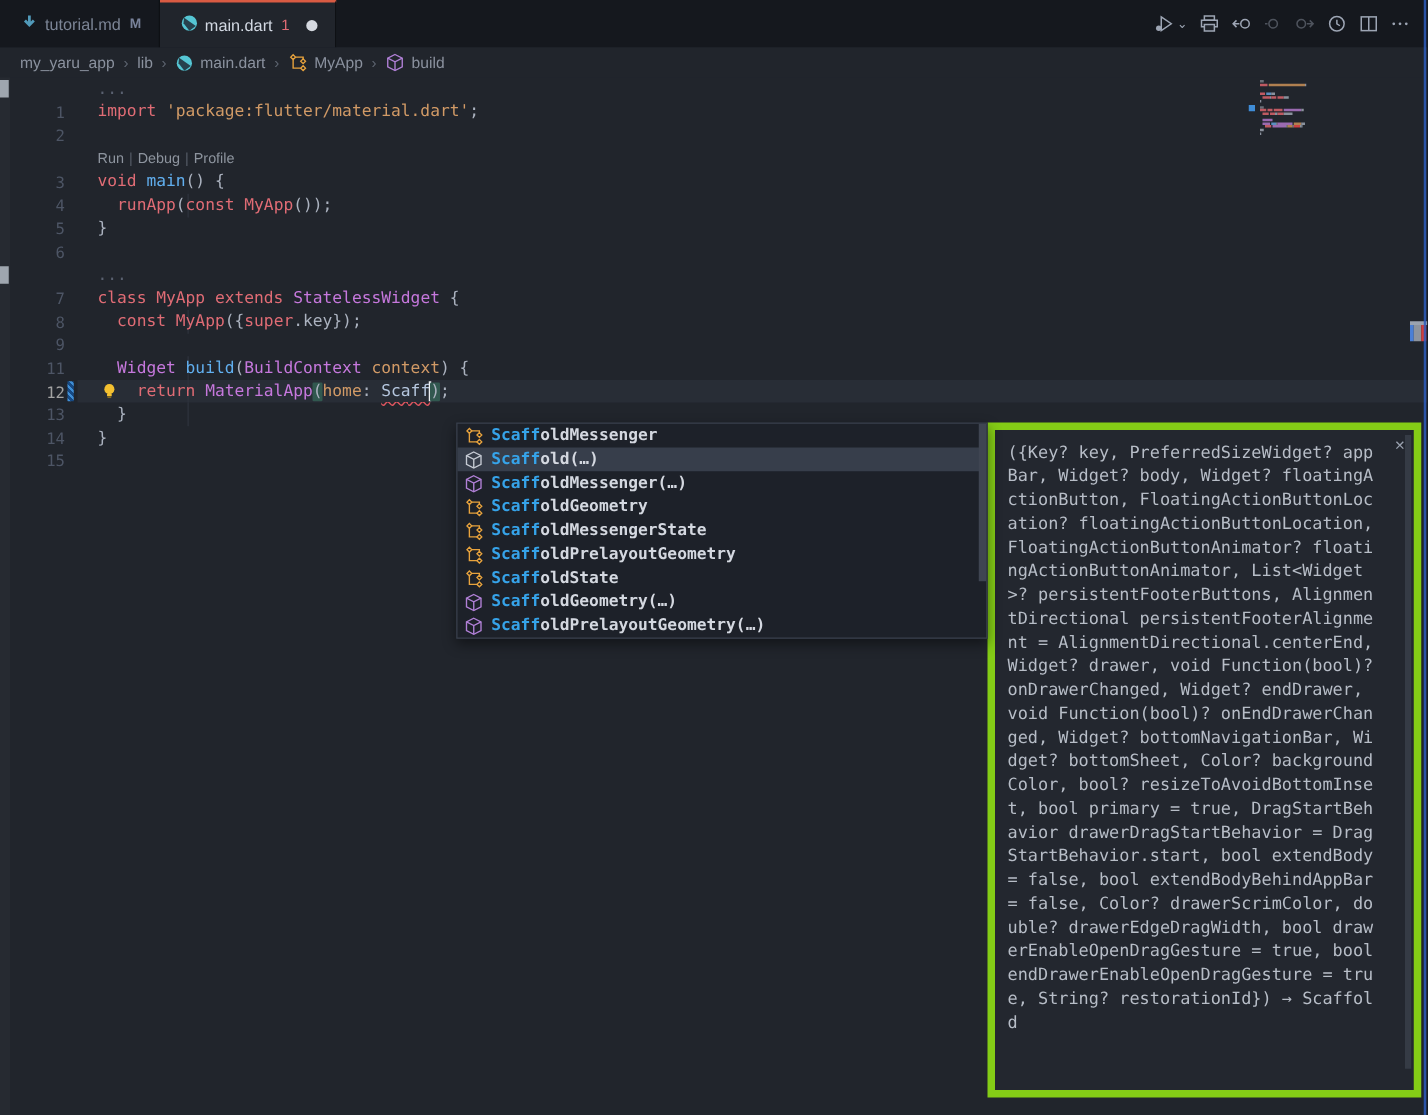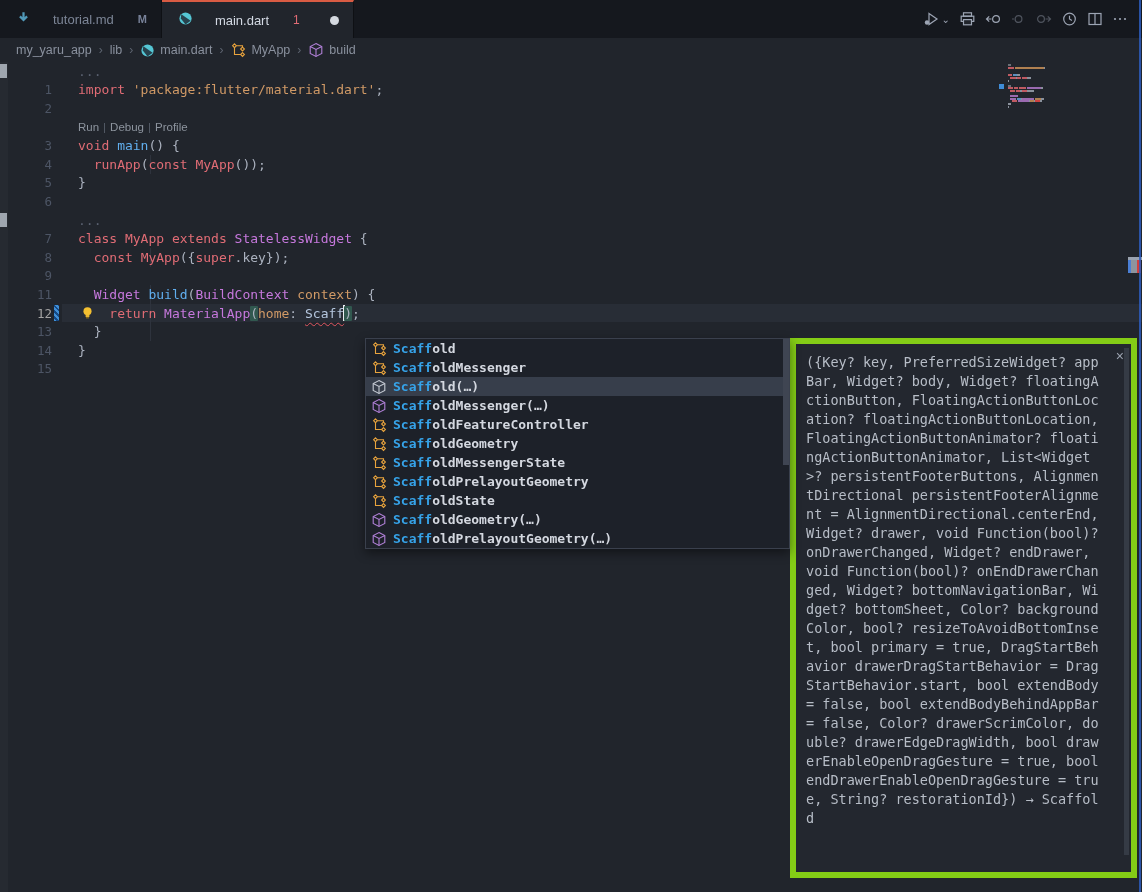--- a/index.html
+++ b/index.html
@@ -3,21 +3,21 @@
 <meta charset="utf-8">
 <style>
   * { margin:0; padding:0; box-sizing:border-box; }
   html,body { background:#15181e; }
   .app { position:relative; width:1142px; height:892px; overflow:hidden;
          background:#21252c; font-family:"Liberation Sans", sans-serif; }
 
   
   .tabbar { position:absolute; left:0; top:0; width:1142px; height:38px;
             background:#15181e; display:flex; align-items:stretch; }
-  .tab { display:flex; align-items:center; gap:22px; padding:0 14px 0 16px;
+  .tab { display:flex; align-items:center; gap:5px; padding:0 14px 0 16px;
          font-size:13px; position:relative; cursor:pointer; border-right:1px solid #0e1014; }
   .tab.inactive { color:#7c8596; background:#15181e; }
   .tab.active { color:#d3d9e3; background:#21252c; border-top:2px solid #d95b43; }
   .tab .badge-m { color:#78829a; font-size:11px; font-weight:bold; margin-left:2px; }
   .tab .badge-err { color:#e06c75; font-size:12px; margin-left:2px; }
   .tab .dirty-dot { width:9px; height:9px; border-radius:50%; background:#d5d9e0; margin-left:8px; }
   .tab-actions { margin-left:auto; display:flex; align-items:center; gap:9px; padding-right:14px; }
   .act { display:flex; align-items:center; cursor:pointer; color:#9da5b4; }
   .act.disabled { opacity:.42; }
   .act svg { display:block; }
@@ -407,104 +407,82 @@
   <div class="popup" id="popup">
       <div class="popup-row">
         <span style="display: flex;">
           <svg width="16" height="16" viewBox="0 0 16 16" fill="none" stroke="#e8a33d" stroke-width="1.1">
             <path d="M4.5 1.8L6.4 3.7 4.5 5.6 2.6 3.7z"></path>
             <path d="M12.5 5.1L14.4 7 12.5 8.9 10.6 7z"></path>
             <path d="M12.5 10.6L14.4 12.5 12.5 14.4 10.6 12.5z"></path>
             <path d="M4.5 5.6v6.9h6.1M6.4 3.7h6.1v1.4"></path>
           </svg>
         </span>
-        <span><span class="pfx">Scaff</span><span class="rest">old</span></span>
+        <span><span class="pfx">Scaff</span><span class="rest">oldMessenger</span></span>
+      </div>
+      <div class="popup-row selected">
+        <span style="display: flex;">
+          <svg width="16" height="16" viewBox="0 0 16 16" fill="none" stroke="#c5cad3" stroke-width="1.1">
+            <path d="M8 1.6l5.8 2.9v7L8 14.4l-5.8-2.9v-7z"></path>
+            <path d="M2.2 4.5L8 7.4l5.8-2.9M8 7.4v7"></path>
+          </svg>
+        </span>
+        <span><span class="pfx">Scaff</span><span class="rest">old(…)</span></span>
+      </div>
+      <div class="popup-row">
+        <span style="display: flex;">
+          <svg width="16" height="16" viewBox="0 0 16 16" fill="none" stroke="#b180d7" stroke-width="1.1">
+            <path d="M8 1.6l5.8 2.9v7L8 14.4l-5.8-2.9v-7z"></path>
+            <path d="M2.2 4.5L8 7.4l5.8-2.9M8 7.4v7"></path>
+          </svg>
+        </span>
+        <span><span class="pfx">Scaff</span><span class="rest">oldMessenger(…)</span></span>
       </div>
       <div class="popup-row">
         <span style="display: flex;">
           <svg width="16" height="16" viewBox="0 0 16 16" fill="none" stroke="#e8a33d" stroke-width="1.1">
             <path d="M4.5 1.8L6.4 3.7 4.5 5.6 2.6 3.7z"></path>
             <path d="M12.5 5.1L14.4 7 12.5 8.9 10.6 7z"></path>
             <path d="M12.5 10.6L14.4 12.5 12.5 14.4 10.6 12.5z"></path>
             <path d="M4.5 5.6v6.9h6.1M6.4 3.7h6.1v1.4"></path>
           </svg>
         </span>
-        <span><span class="pfx">Scaff</span><span class="rest">oldMessenger</span></span>
-      </div>
-      <div class="popup-row selected">
-        <span style="display: flex;">
-          <svg width="16" height="16" viewBox="0 0 16 16" fill="none" stroke="#c5cad3" stroke-width="1.1">
-            <path d="M8 1.6l5.8 2.9v7L8 14.4l-5.8-2.9v-7z"></path>
-            <path d="M2.2 4.5L8 7.4l5.8-2.9M8 7.4v7"></path>
-          </svg>
-        </span>
-        <span><span class="pfx">Scaff</span><span class="rest">old(…)</span></span>
-      </div>
-      <div class="popup-row">
-        <span style="display: flex;">
-          <svg width="16" height="16" viewBox="0 0 16 16" fill="none" stroke="#b180d7" stroke-width="1.1">
-            <path d="M8 1.6l5.8 2.9v7L8 14.4l-5.8-2.9v-7z"></path>
-            <path d="M2.2 4.5L8 7.4l5.8-2.9M8 7.4v7"></path>
-          </svg>
-        </span>
-        <span><span class="pfx">Scaff</span><span class="rest">oldMessenger(…)</span></span>
+        <span><span class="pfx">Scaff</span><span class="rest">oldGeometry</span></span>
       </div>
       <div class="popup-row">
         <span style="display: flex;">
           <svg width="16" height="16" viewBox="0 0 16 16" fill="none" stroke="#e8a33d" stroke-width="1.1">
             <path d="M4.5 1.8L6.4 3.7 4.5 5.6 2.6 3.7z"></path>
             <path d="M12.5 5.1L14.4 7 12.5 8.9 10.6 7z"></path>
             <path d="M12.5 10.6L14.4 12.5 12.5 14.4 10.6 12.5z"></path>
             <path d="M4.5 5.6v6.9h6.1M6.4 3.7h6.1v1.4"></path>
           </svg>
         </span>
-        <span><span class="pfx">Scaff</span><span class="rest">oldFeatureController</span></span>
+        <span><span class="pfx">Scaff</span><span class="rest">oldMessengerState</span></span>
       </div>
       <div class="popup-row">
         <span style="display: flex;">
           <svg width="16" height="16" viewBox="0 0 16 16" fill="none" stroke="#e8a33d" stroke-width="1.1">
             <path d="M4.5 1.8L6.4 3.7 4.5 5.6 2.6 3.7z"></path>
             <path d="M12.5 5.1L14.4 7 12.5 8.9 10.6 7z"></path>
             <path d="M12.5 10.6L14.4 12.5 12.5 14.4 10.6 12.5z"></path>
             <path d="M4.5 5.6v6.9h6.1M6.4 3.7h6.1v1.4"></path>
           </svg>
         </span>
-        <span><span class="pfx">Scaff</span><span class="rest">oldGeometry</span></span>
+        <span><span class="pfx">Scaff</span><span class="rest">oldPrelayoutGeometry</span></span>
       </div>
       <div class="popup-row">
         <span style="display: flex;">
           <svg width="16" height="16" viewBox="0 0 16 16" fill="none" stroke="#e8a33d" stroke-width="1.1">
             <path d="M4.5 1.8L6.4 3.7 4.5 5.6 2.6 3.7z"></path>
             <path d="M12.5 5.1L14.4 7 12.5 8.9 10.6 7z"></path>
             <path d="M12.5 10.6L14.4 12.5 12.5 14.4 10.6 12.5z"></path>
             <path d="M4.5 5.6v6.9h6.1M6.4 3.7h6.1v1.4"></path>
           </svg>
         </span>
-        <span><span class="pfx">Scaff</span><span class="rest">oldMessengerState</span></span>
-      </div>
-      <div class="popup-row">
-        <span style="display: flex;">
-          <svg width="16" height="16" viewBox="0 0 16 16" fill="none" stroke="#e8a33d" stroke-width="1.1">
-            <path d="M4.5 1.8L6.4 3.7 4.5 5.6 2.6 3.7z"></path>
-            <path d="M12.5 5.1L14.4 7 12.5 8.9 10.6 7z"></path>
-            <path d="M12.5 10.6L14.4 12.5 12.5 14.4 10.6 12.5z"></path>
-            <path d="M4.5 5.6v6.9h6.1M6.4 3.7h6.1v1.4"></path>
-          </svg>
-        </span>
-        <span><span class="pfx">Scaff</span><span class="rest">oldPrelayoutGeometry</span></span>
-      </div>
-      <div class="popup-row">
-        <span style="display: flex;">
-          <svg width="16" height="16" viewBox="0 0 16 16" fill="none" stroke="#e8a33d" stroke-width="1.1">
-            <path d="M4.5 1.8L6.4 3.7 4.5 5.6 2.6 3.7z"></path>
-            <path d="M12.5 5.1L14.4 7 12.5 8.9 10.6 7z"></path>
-            <path d="M12.5 10.6L14.4 12.5 12.5 14.4 10.6 12.5z"></path>
-            <path d="M4.5 5.6v6.9h6.1M6.4 3.7h6.1v1.4"></path>
-          </svg>
-        </span>
         <span><span class="pfx">Scaff</span><span class="rest">oldState</span></span>
       </div>
       <div class="popup-row">
         <span style="display: flex;">
           <svg width="16" height="16" viewBox="0 0 16 16" fill="none" stroke="#b180d7" stroke-width="1.1">
             <path d="M8 1.6l5.8 2.9v7L8 14.4l-5.8-2.9v-7z"></path>
             <path d="M2.2 4.5L8 7.4l5.8-2.9M8 7.4v7"></path>
           </svg>
         </span>
         <span><span class="pfx">Scaff</span><span class="rest">oldGeometry(…)</span></span>

